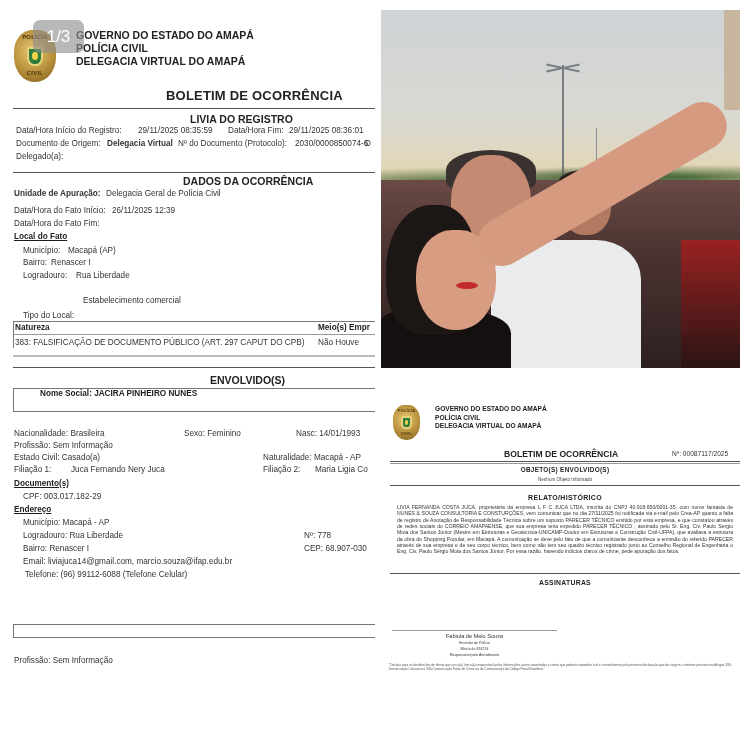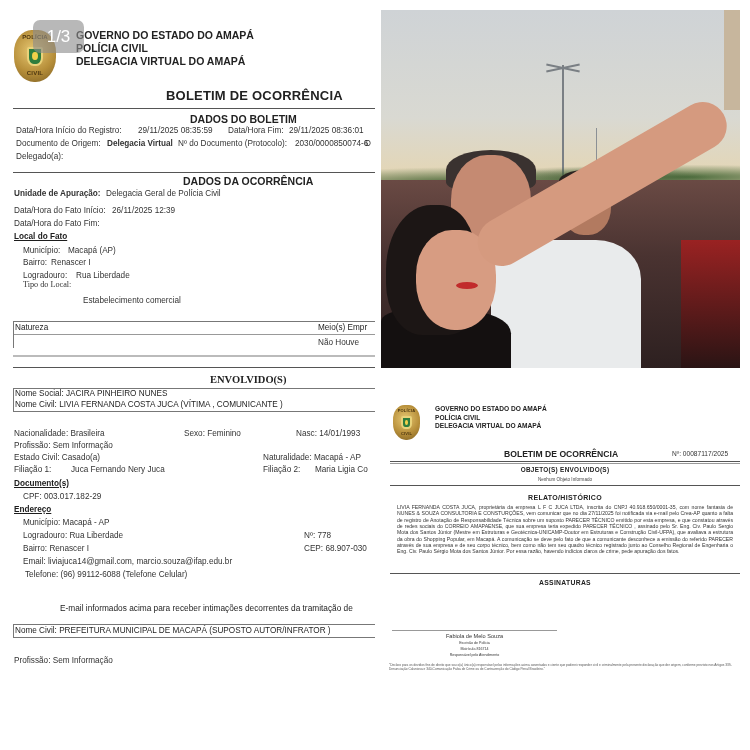--- a/index.html
+++ b/index.html
@@ -22,21 +22,21 @@
   .page-counter { position: absolute; left: 33px; top: 20px; width: 51px; height: 33px; border-radius: 7px;
                   background: rgba(140,140,140,0.62); color: #fff; font-size: 17px; line-height: 33px; text-align: center; }
 
   .org { position: absolute; font-weight: bold; color: #222; }
   .d1-org { left: 76px; top: 29px; font-size: 10.5px; line-height: 13px; }
 
   .d1-title { position: absolute; left: 166px; top: 88px; font-size: 13px; font-weight: bold; color: #222; letter-spacing: 0.2px; }
   .hr { position: absolute; background: #555; }
   .sec-title { position: absolute; font-weight: bold; color: #222; }
   .txt { position: absolute; font-size: 8.2px; color: #333; white-space: nowrap; }
-  .b { font-weight: normal; color: #1d1d1d; }
+  .b { font-weight: bold; color: #1d1d1d; }
   .u { text-decoration: underline; font-weight: bold; color: #1d1d1d; }
 
   .nat-table { position: absolute; left: 13px; top: 321px; width: 362px; height: 27px; border-top: 1px solid #777; border-left: 1px solid #777; }
   .nat-head { position: absolute; left: 0; top: 0; width: 100%; height: 13px; border-bottom: 1px solid #999; }
   .nat-bottom { position: absolute; left: 13px; top: 355px; width: 362px; height: 2px; background: #bbb; }
 
   .inv-box { position: absolute; left: 13px; width: 362px; border: 1px solid #777; border-right: none; }
 
   
   .photo { position: absolute; left: 381px; top: 10px; width: 359px; height: 358px; overflow: hidden;
@@ -94,21 +94,21 @@
     <div>GOVERNO DO ESTADO DO AMAPÁ</div>
     <div>POLÍCIA CIVIL</div>
     <div>DELEGACIA VIRTUAL DO AMAPÁ</div>
   </div>
 
   <div class="page-counter">1/3</div>
 
   <div class="d1-title">BOLETIM DE OCORRÊNCIA</div>
   <div class="hr" style="left:13px;top:108px;width:362px;height:1px;"></div>
 
-  <div class="sec-title" style="left:190px;top:113px;font-size:10.5px;">DADOS DO BOLETIM</div>
+  <div class="sec-title" style="left:190px;top:113px;font-size:10.5px;">LIVIA DO REGISTRO</div>
   <div class="txt" style="left:16px;top:126px;">Data/Hora Início do Registro:</div>
   <div class="txt" style="left:138px;top:126px;">29/11/2025 08:35:59</div>
   <div class="txt" style="left:228px;top:126px;">Data/Hora Fim:</div>
   <div class="txt" style="left:289px;top:126px;">29/11/2025 08:36:01</div>
   <div class="txt" style="left:16px;top:139px;">Documento de Origem:</div>
   <div class="txt" style="left:107px;top:139px;font-weight:bold;">Delegacia Virtual</div>
   <div class="txt" style="left:178px;top:139px;">Nº do Documento (Protocolo):</div>
   <div class="txt" style="left:295px;top:139px;">2030/0000850074-6</div>
   <div class="txt" style="left:365px;top:139px;">D</div>
   <div class="txt" style="left:16px;top:152px;">Delegado(a):</div>
@@ -121,37 +121,37 @@
   <div class="txt" style="left:14px;top:206px;">Data/Hora do Fato Início:</div>
   <div class="txt" style="left:112px;top:206px;">26/11/2025 12:39</div>
   <div class="txt" style="left:14px;top:219px;">Data/Hora do Fato Fim:</div>
   <div class="txt u" style="left:14px;top:232px;">Local do Fato</div>
   <div class="txt" style="left:23px;top:246px;">Município:</div>
   <div class="txt" style="left:68px;top:246px;">Macapá (AP)</div>
   <div class="txt" style="left:23px;top:258px;">Bairro:</div>
   <div class="txt" style="left:51px;top:258px;">Renascer I</div>
   <div class="txt" style="left:23px;top:271px;">Logradouro:</div>
   <div class="txt" style="left:76px;top:271px;">Rua Liberdade</div>
-  <div class="txt" style="left:23px;top:280px;font-family:Liberation Serif, serif;">Tipo do Local:</div>
+  <div class="txt" style="left:23px;top:311px;">Tipo do Local:</div>
   <div class="txt" style="left:83px;top:296px;">Estabelecimento comercial</div>
 
   <div class="nat-table">
     <div class="nat-head"></div>
   </div>
   <div class="txt b" style="left:15px;top:323px;">Natureza</div>
   <div class="txt b" style="left:318px;top:323px;">Meio(s) Empr</div>
+  <div class="txt" style="left:15px;top:338px;">383: FALSIFICAÇÃO DE DOCUMENTO PÚBLICO (ART. 297 CAPUT DO CPB)</div>
   <div class="txt" style="left:318px;top:338px;">Não Houve</div>
   <div class="nat-bottom"></div>
 
   <div class="hr" style="left:13px;top:367px;width:362px;height:1px;"></div>
 
-  <div class="sec-title" style="left:210px;top:374px;font-size:10.5px;font-family:Liberation Serif, serif;">ENVOLVIDO(S)</div>
+  <div class="sec-title" style="left:210px;top:374px;font-size:10.5px;">ENVOLVIDO(S)</div>
   <div class="inv-box" style="top:388px;height:24px;"></div>
-  <div class="txt b" style="left:15px;top:389px;">Nome Social: JACIRA PINHEIRO NUNES</div>
-  <div class="txt b" style="left:15px;top:400px;">Nome Civil: LIVIA FERNANDA COSTA JUCA (VÍTIMA , COMUNICANTE )</div>
+  <div class="txt b" style="left:15px;top:389px;padding-left:25px;">Nome Social: JACIRA PINHEIRO NUNES</div>
 
   <div class="txt" style="left:14px;top:429px;">Nacionalidade: Brasileira</div>
   <div class="txt" style="left:184px;top:429px;">Sexo: Feminino</div>
   <div class="txt" style="left:296px;top:429px;">Nasc: 14/01/1993</div>
   <div class="txt" style="left:14px;top:441px;">Profissão: Sem Informação</div>
   <div class="txt" style="left:14px;top:453px;">Estado Civil: Casado(a)</div>
   <div class="txt" style="left:263px;top:453px;">Naturalidade: Macapá - AP</div>
   <div class="txt" style="left:14px;top:465px;">Filiação 1:</div>
   <div class="txt" style="left:71px;top:465px;">Juca Fernando Nery Juca</div>
   <div class="txt" style="left:263px;top:465px;">Filiação 2:</div>
@@ -160,24 +160,22 @@
   <div class="txt" style="left:23px;top:492px;">CPF: 003.017.182-29</div>
   <div class="txt u" style="left:14px;top:505px;">Endereço</div>
   <div class="txt" style="left:23px;top:518px;">Município:  Macapá - AP</div>
   <div class="txt" style="left:23px;top:531px;">Logradouro: Rua Liberdade</div>
   <div class="txt" style="left:304px;top:531px;">Nº: 778</div>
   <div class="txt" style="left:23px;top:544px;">Bairro: Renascer I</div>
   <div class="txt" style="left:304px;top:544px;">CEP:  68.907-030</div>
   <div class="txt" style="left:23px;top:557px;">Email: liviajuca14@gmail.com, marcio.souza@ifap.edu.br</div>
   <div class="txt" style="left:25px;top:570px;">Telefone: (96) 99112-6088 (Telefone Celular)</div>
 
-  <div class="txt b" style="left:60px;top:603px;font-size:8.3px;">E-mail informados acima para receber intimações decorrentes da tramitação de</div>
 
   <div class="inv-box" style="top:624px;height:14px;"></div>
-  <div class="txt b" style="left:15px;top:626px;">Nome Civil: PREFEITURA MUNICIPAL DE MACAPÁ (SUPOSTO AUTOR/INFRATOR )</div>
   <div class="txt" style="left:14px;top:656px;">Profissão: Sem Informação</div>
 </div>
 
 <div class="photo">
   <div class="pole"></div>
   <div class="pole-top"></div>
   <div class="pole-top2"></div>
   <div class="pole2"></div>
   <div class="trees"></div>
   <div class="crowd"></div>

